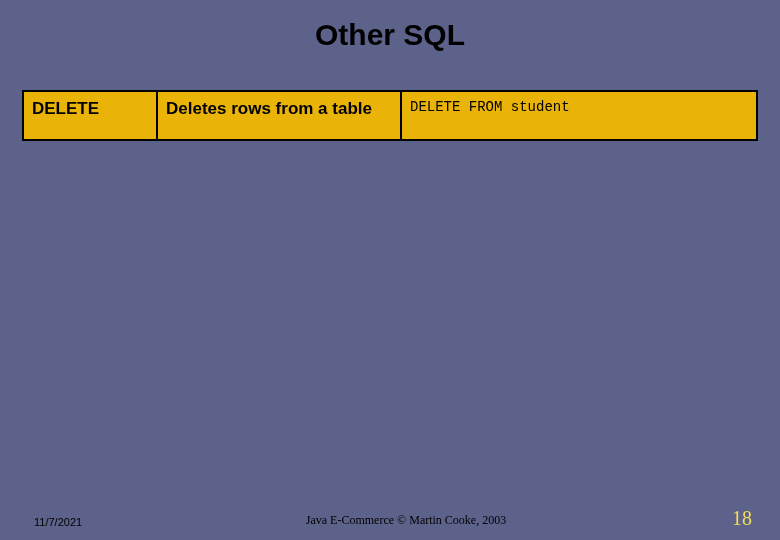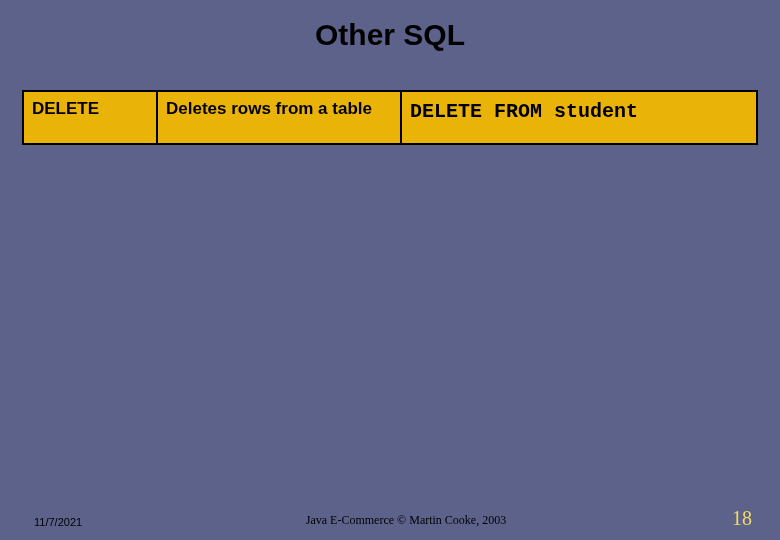--- a/index.html
+++ b/index.html
@@ -32,21 +32,21 @@
   .cell {
     border-right: 2px solid #000;
     padding: 6px 8px 18px 8px;
     font-size: 17px;
     color: #000;
     line-height: 1.35;
   }
   .cell:last-child { border-right: none; }
   .c1 { width: 134px; font-weight: bold; }
   .c2 { width: 244px; font-weight: bold; }
-  .c3 { flex: 1; font-family: "Courier New", Courier, monospace; font-size: 20px; font-weight: bold; }
+  .c3 { flex: 1; font-family: "Courier New", Courier, monospace; font-size: 14px; font-weight: normal; }
   .footer {
     position: absolute;
     bottom: 10px;
     left: 0;
     width: 100%;
     font-size: 11px;
     color: #000;
   }
   .footer .date {
     position: absolute;

